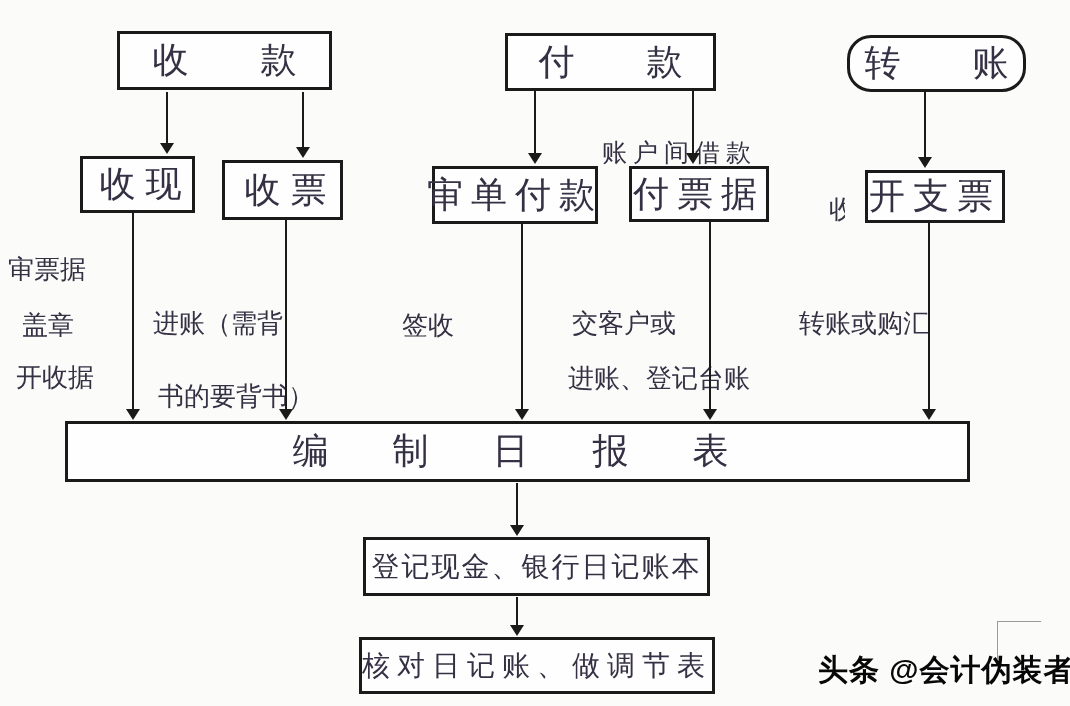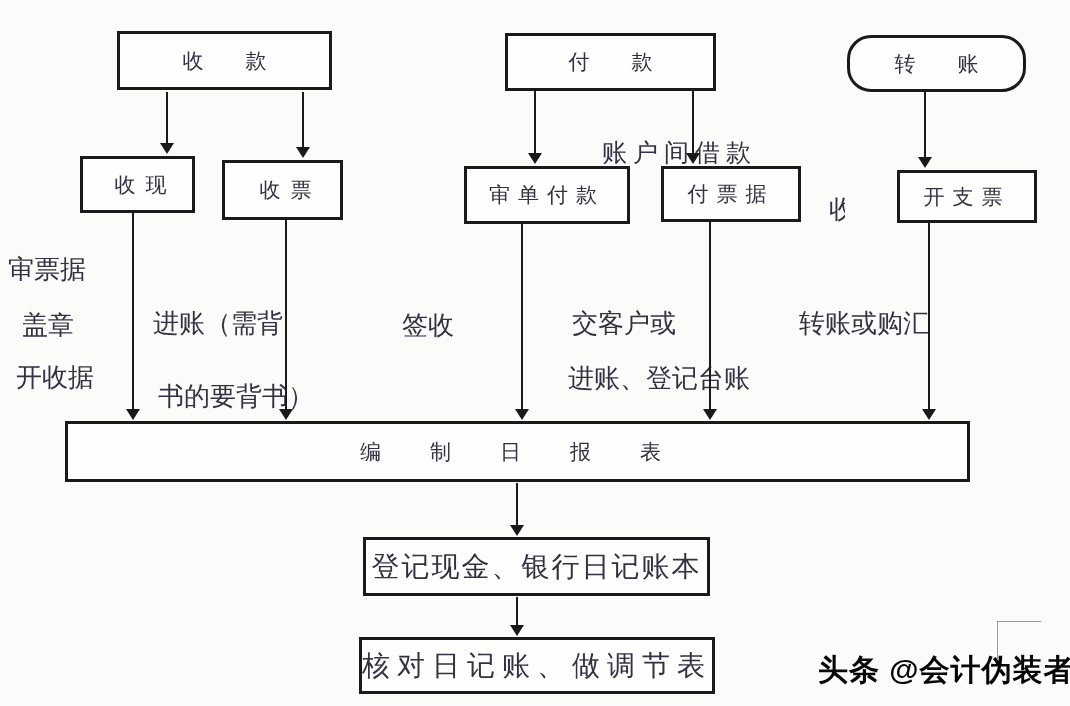--- a/index.html
+++ b/index.html
@@ -23,21 +23,21 @@
     margin: 0 auto;
   }
   .box {
     position: absolute;
     background: var(--box-fill);
     border: 3px solid var(--border);
     display: flex;
     align-items: center;
     justify-content: center;
     color: var(--ink);
-    font-size: 21px;
+    font-size: 36px;
     box-sizing: border-box;
     white-space: nowrap;
     z-index: 2;
   }
   .lbl {
     position: absolute;
     color: var(--ink);
     font-size: 26px;
     white-space: nowrap;
     z-index: 1;
@@ -55,21 +55,21 @@
     bottom: -11px;
     width: 0;
     height: 0;
     border-left: 7px solid transparent;
     border-right: 7px solid transparent;
     border-top: 11px solid var(--border);
   }
   .ls2  { letter-spacing: 2px; }
   .ls6  { letter-spacing: 6px; }
   .ls7  { letter-spacing: 7px; }
-  .ls8  { letter-spacing: 8px; margin-left: 32px; }
+  .ls8  { letter-spacing: 8px; }
   .ls10 { letter-spacing: 10px; padding-left: 16px; }
   .ls14 { letter-spacing: 14px; }
   .fs26 { font-size: 28px; }
   .partial-char {
     position: absolute;
     width: 16px;
     overflow: hidden;
     color: var(--ink);
     font-size: 26px;
     z-index: 1;

